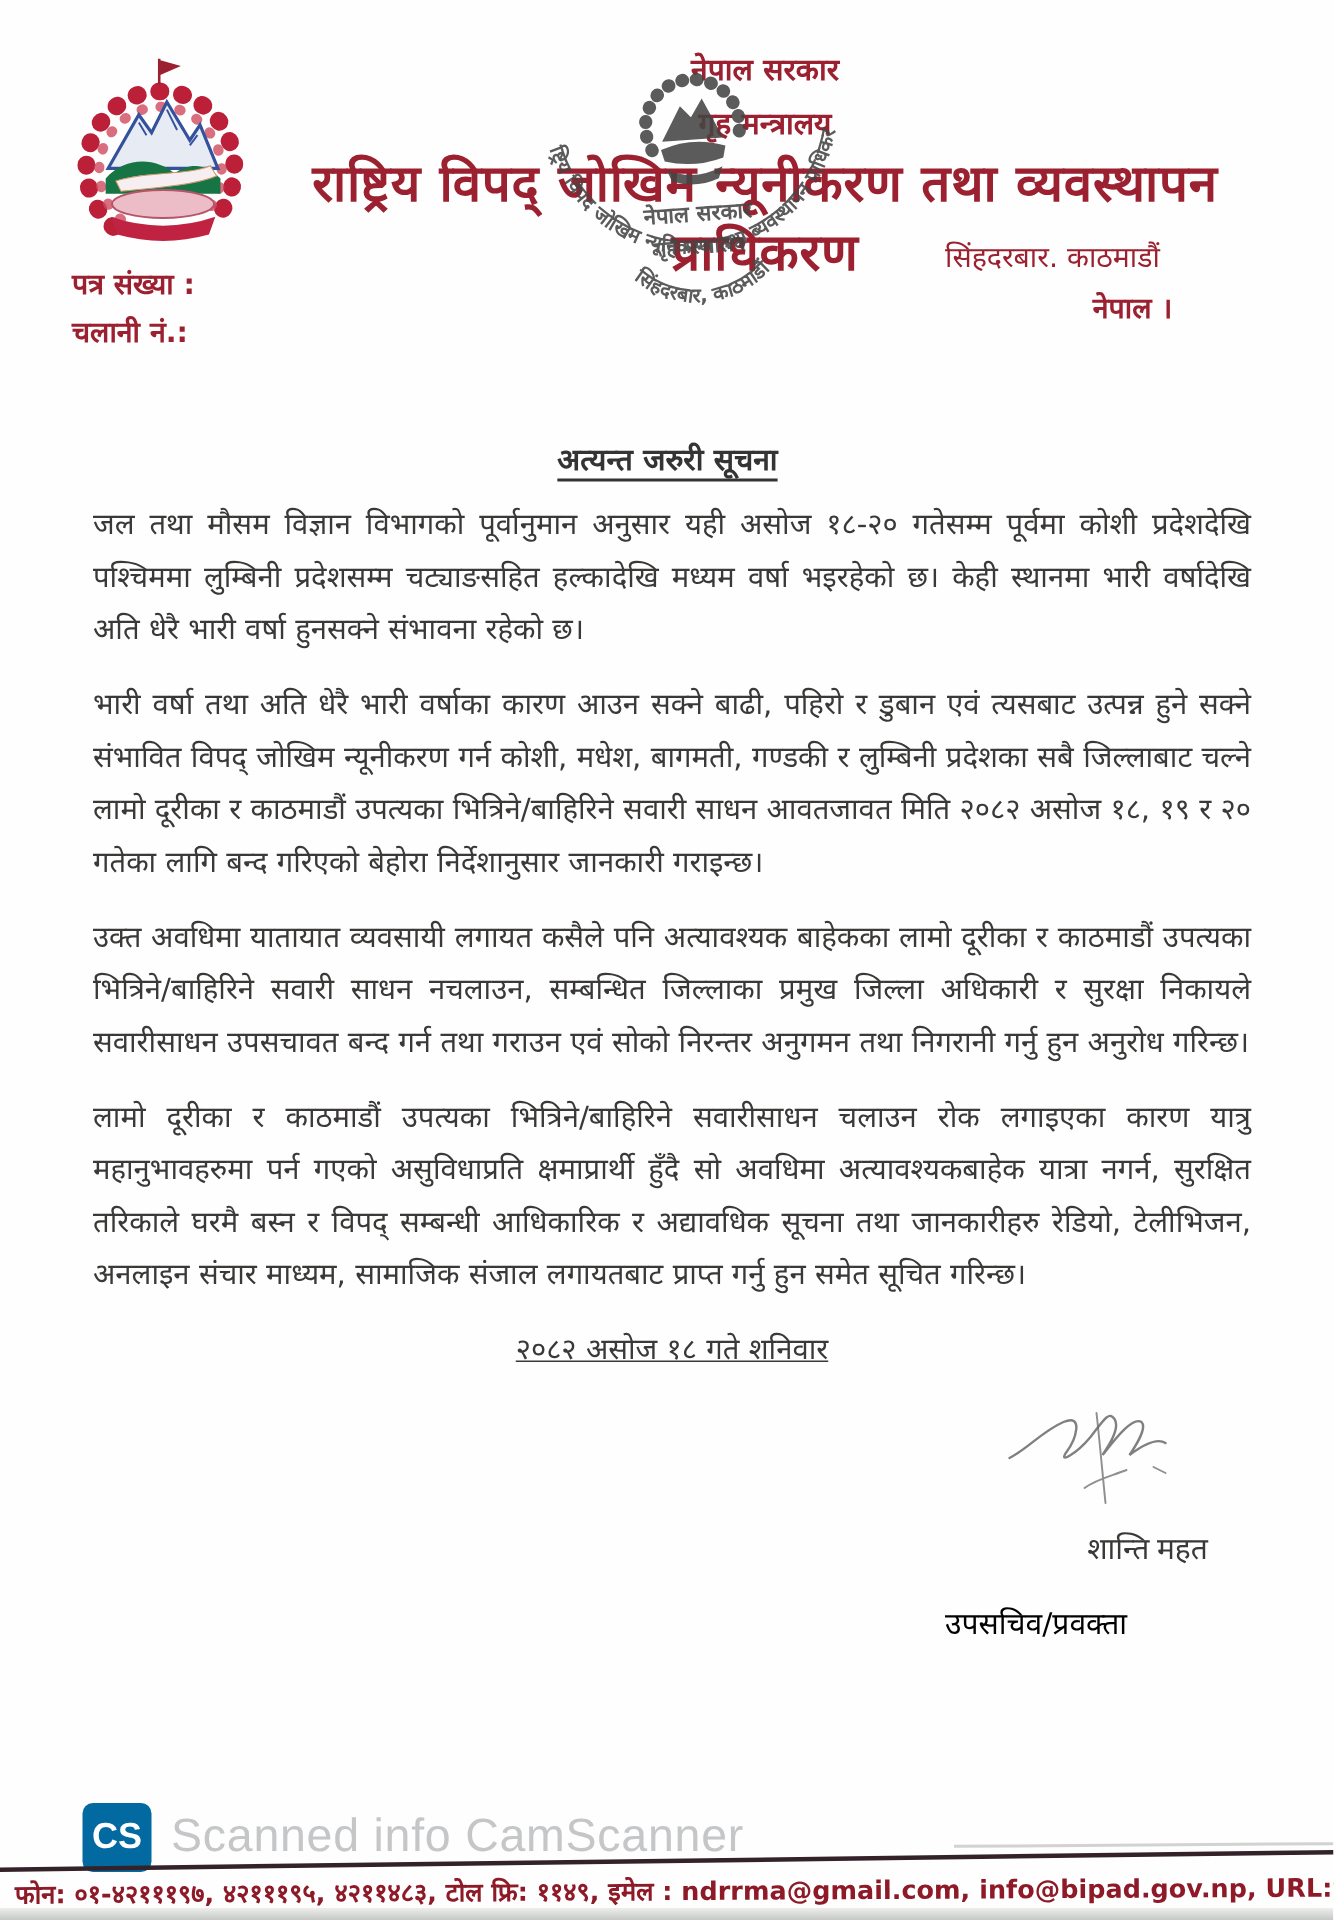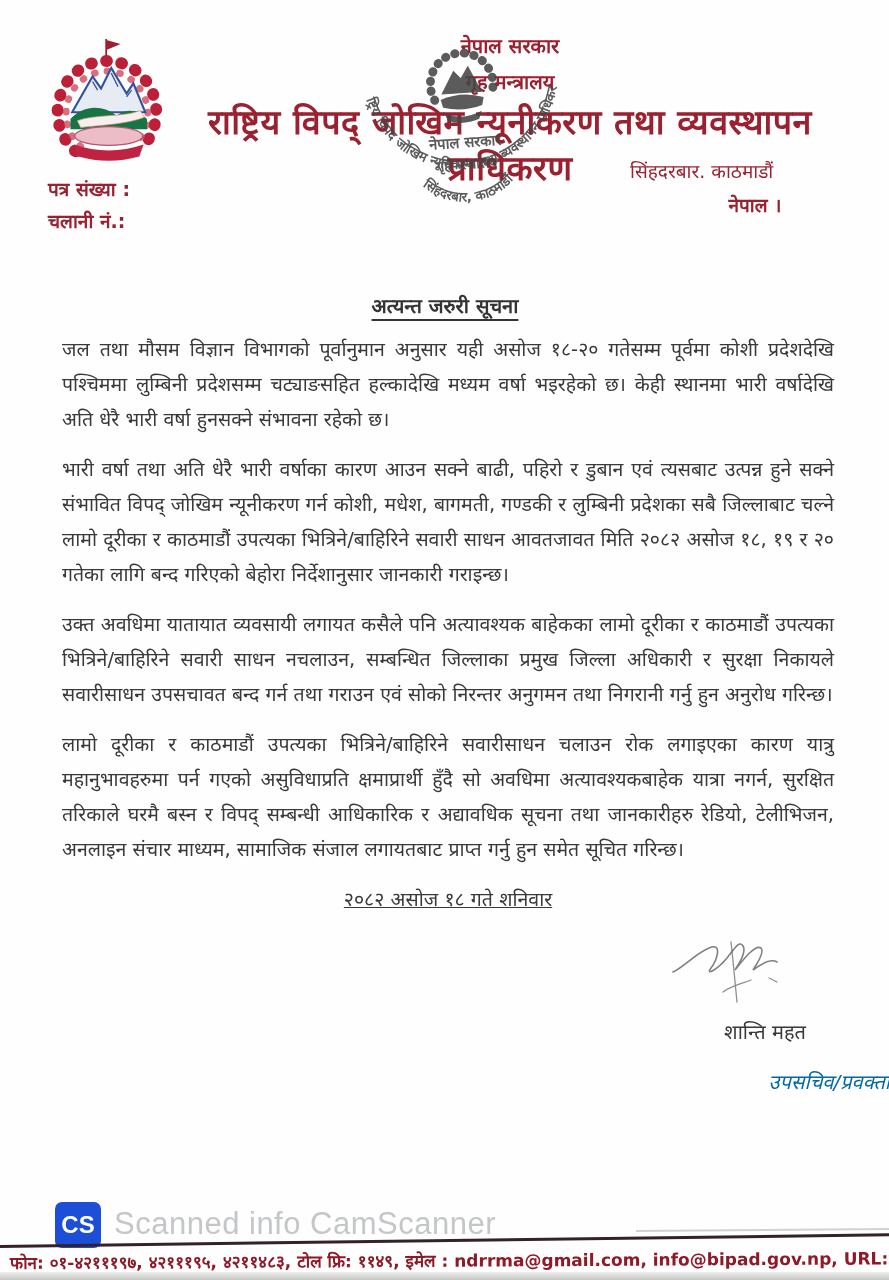--- a/index.html
+++ b/index.html
@@ -62,30 +62,30 @@
     position:absolute; left:62px; top:332px; width:772px;
     font-size:19.5px; color:#3a3938; line-height:35px;
     text-align:justify;
   }
   .body-block p { margin:0 0 15px 0; }
   .date-line { margin-top:8px; text-align:center;text-decoration:underline; }
   
   .sig-scribble { position:absolute; left:665px; top:930px; width:140px; height:85px; }
   .sig-name {
     position:absolute; left:640px; top:1018px; width:250px;
-    text-align:center; font-size:20px; color:#3a3938;
+    text-align:center; font-size:20px; color:#3a3938;font-family:Liberation Serif, serif;
   }
   .sig-designation {
     position:absolute; left:630px; top:1068px; width:260px;
-    text-align:right; font-size:20px; color:#0369a1;font-style:italic;
+    text-align:left; font-size:20px; color:#000000;
   }
   
   .cs-box {
     position:absolute; left:55px; top:1202px; width:46px; height:46px;
-    background:#1d4ed8; border-radius:7px; color:#ffffff;
+    background:#0369a1; border-radius:7px; color:#ffffff;
     font-family:"Liberation Sans", sans-serif; font-weight:bold; font-size:24px;
     display:flex; align-items:center; justify-content:center;
   }
   .cs-text {
     position:absolute; left:114px; top:1206px;
     font-family:"Liberation Sans", sans-serif; font-size:31px; color:#c4c6c8;
     letter-spacing:0.5px; white-space:nowrap;
   }
   .cs-line {
     position:absolute; left:636px; top:1229px; width:253px; height:2px;

